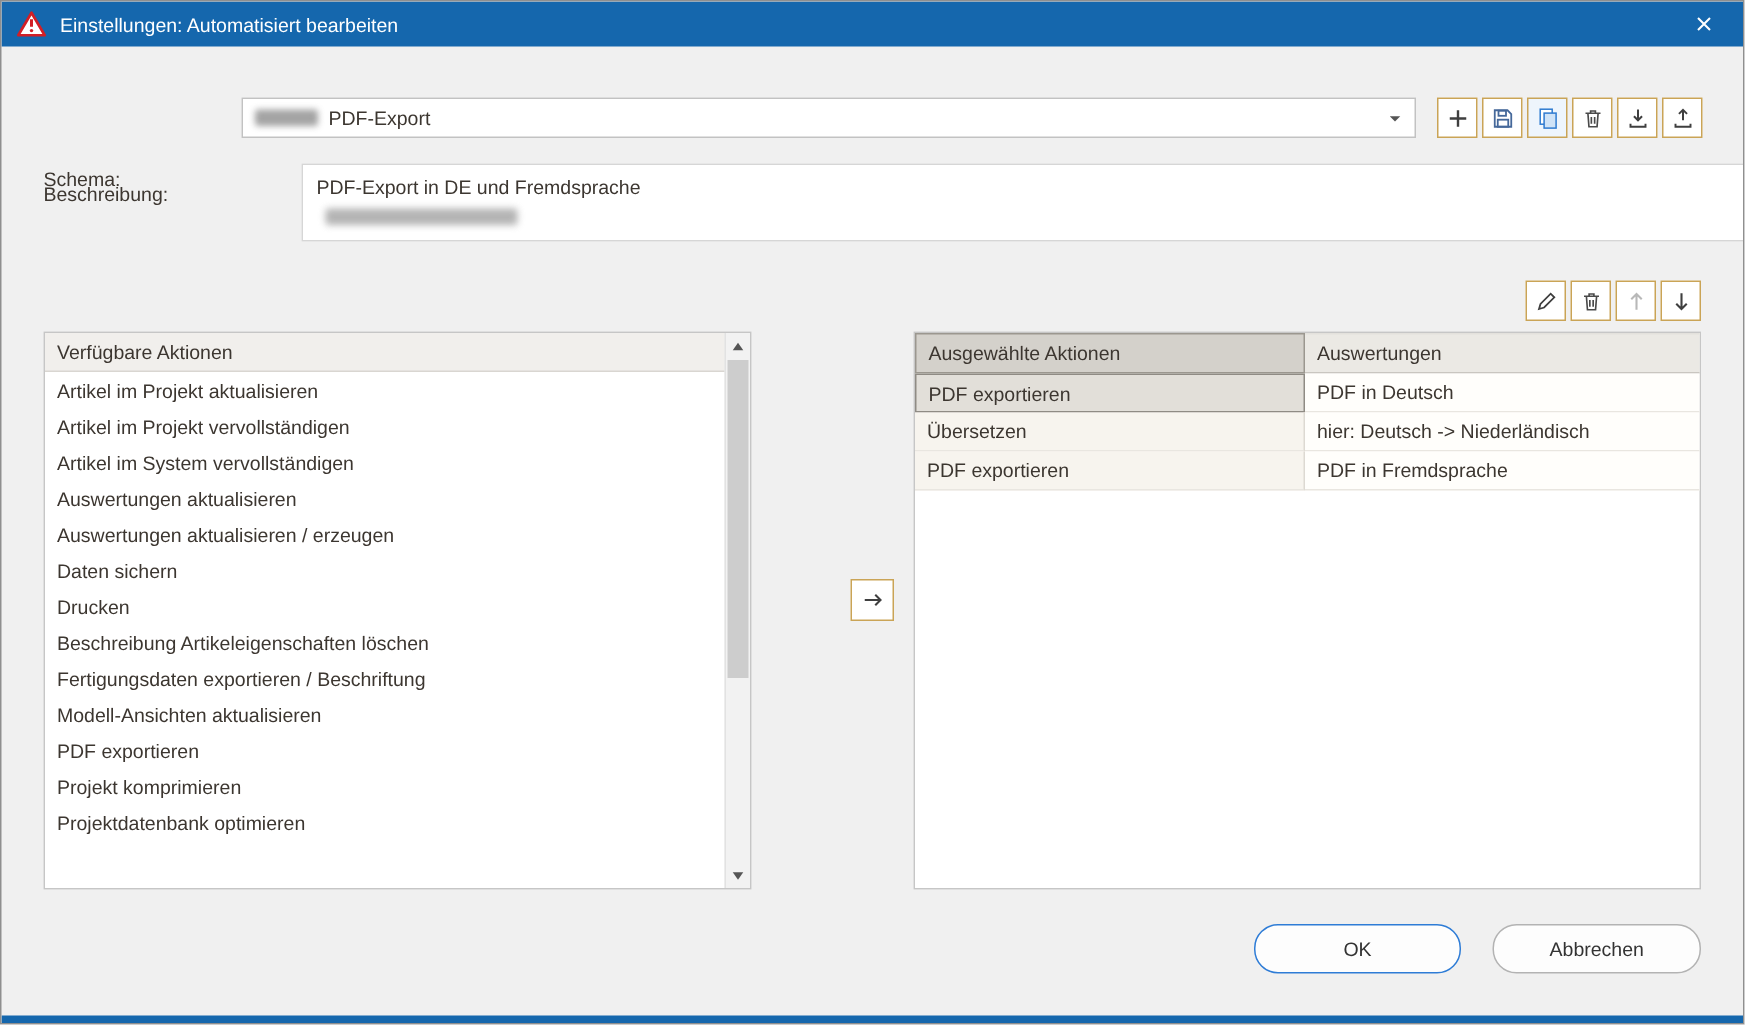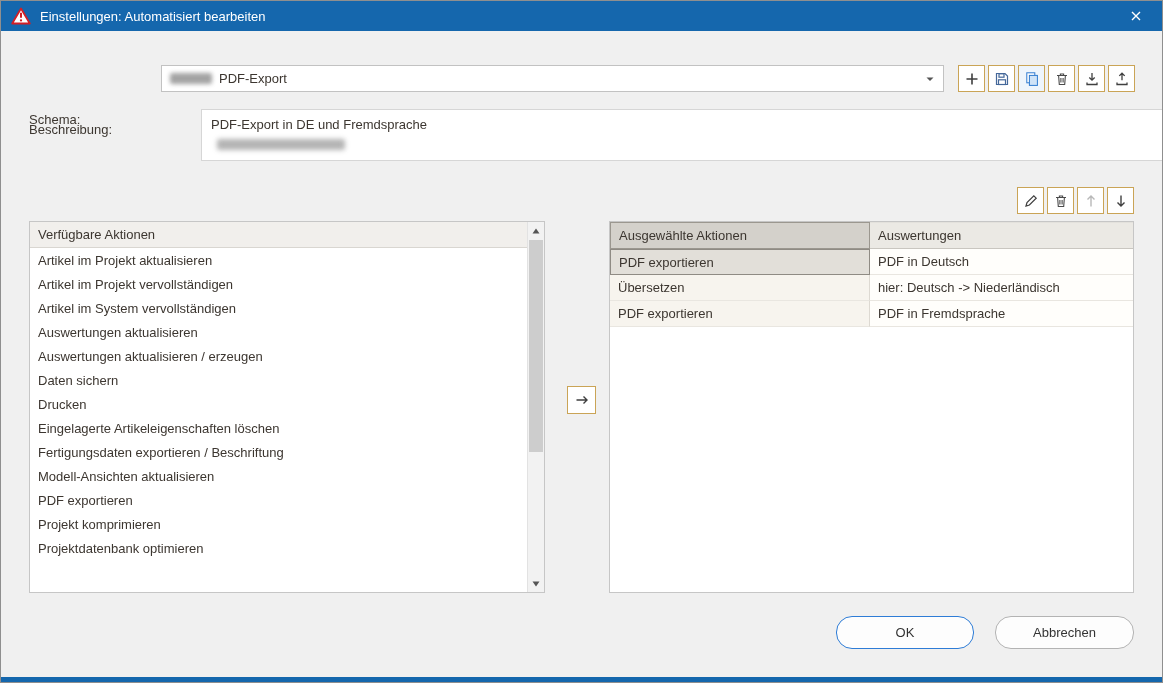--- a/index.html
+++ b/index.html
@@ -29,21 +29,21 @@
   .toolbar-edit { top:186px; left:1016px; }
   .tbtn { width:27px; height:27px; background:#fff; border:1px solid #caa456; box-sizing:border-box;
     display:flex; align-items:center; justify-content:center; padding:0; cursor:pointer; }
   .tbtn.tinted { background:#eef5fc; }
   
   .descbox { position:absolute; left:160px; top:108px; width:973px; height:52px; background:#fff;
     border:1px solid #d6d6d6; box-sizing:border-box; padding:7px 9px;margin-left:40px; }
   .desc-line1 { line-height:16px; }
   .redact2 { width:128px; height:11px; background:#8c8c8c; filter:blur(2.5px); border-radius:2px; opacity:.65; margin:6px 0 0 6px; }
   
-  .listbox { position:absolute; left:28px; top:220px; width:516px; height:372px; background:#fff;
+  .listbox { position:absolute; left:28px; top:220px; width:472px; height:372px; background:#fff;
     border:1px solid #c6c6c6; box-sizing:border-box; }
   .list-header { height:26px; line-height:25px; padding:0 8px; background:#f1efec;
     border-bottom:1px solid #d9d6d1; box-sizing:border-box; }
   .list-items { position:absolute; top:27px; bottom:1px; left:0; right:18px; overflow:hidden; }
   .list-item { height:24px; line-height:24px; padding:0 8px; white-space:nowrap; cursor:default; }
   .scrollbar { position:absolute; top:0; bottom:0; right:0; width:17px; background:#f2f2f2; border-left:1px solid #e2e2e2; box-sizing:border-box; }
   .scroll-btn { position:absolute; left:0; width:16px; height:17px; display:flex; align-items:center; justify-content:center; cursor:pointer; }
   .scroll-up { top:0; } .scroll-down { bottom:0; }
   .scroll-thumb { position:absolute; left:1px; right:1px; top:18px; height:212px; background:#cdcdcd; cursor:pointer; }
   
@@ -175,21 +175,21 @@
   <div class="listbox">
     <div class="list-header">Verfügbare Aktionen</div>
     <div class="list-items" id="available-items">
         <div class="list-item">Artikel im Projekt aktualisieren</div>
         <div class="list-item">Artikel im Projekt vervollständigen</div>
         <div class="list-item">Artikel im System vervollständigen</div>
         <div class="list-item">Auswertungen aktualisieren</div>
         <div class="list-item">Auswertungen aktualisieren / erzeugen</div>
         <div class="list-item">Daten sichern</div>
         <div class="list-item">Drucken</div>
-        <div class="list-item">Eingelagerte Artikeleigenschaften löschen</div>
+        <div class="list-item">Beschreibung Artikeleigenschaften löschen</div>
         <div class="list-item">Fertigungsdaten exportieren / Beschriftung</div>
         <div class="list-item">Modell-Ansichten aktualisieren</div>
         <div class="list-item">PDF exportieren</div>
         <div class="list-item">Projekt komprimieren</div>
         <div class="list-item">Projektdatenbank optimieren</div>
       </div>
     <div class="scrollbar">
       <span class="scroll-btn scroll-up">
         <svg width="8" height="6" viewBox="0 0 8 6">
             <path d="M4 0.5 L7.5 5.5 H0.5 Z" fill="#555"></path>

